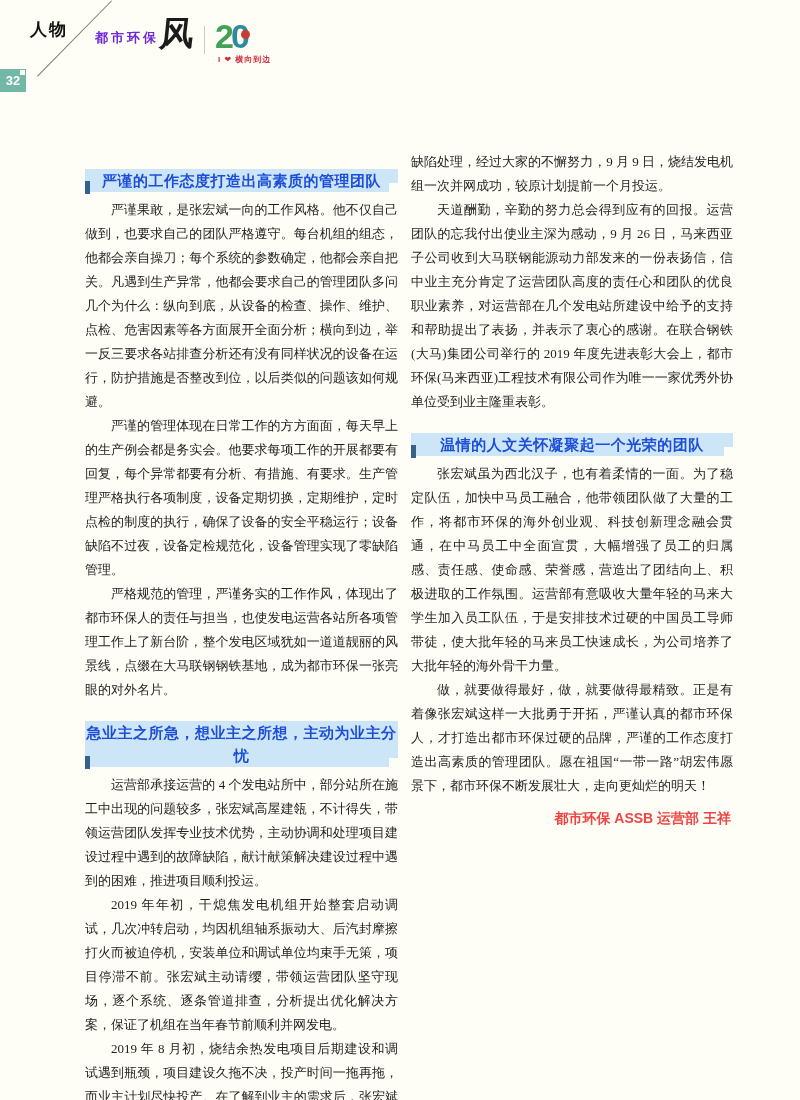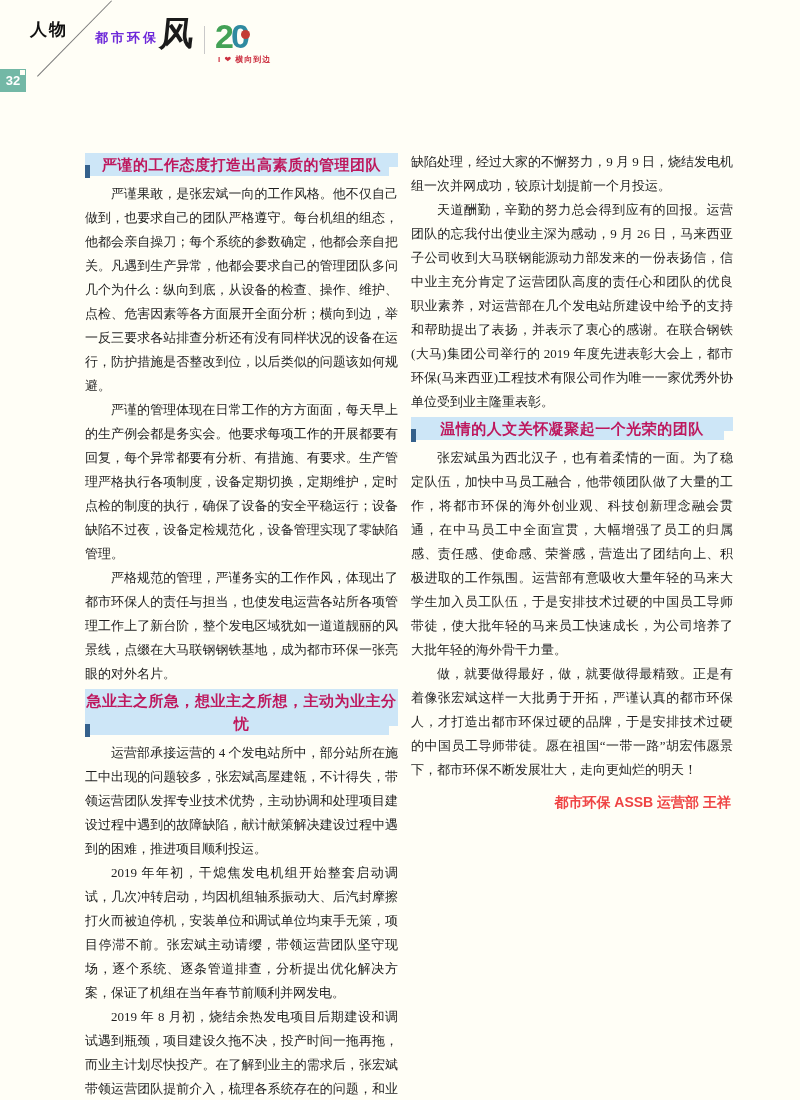--- a/index.html
+++ b/index.html
@@ -57,23 +57,23 @@
   }
   
   .columns{
     position:absolute;left:85px;top:150px;width:648px;
     display:flex;gap:13px;align-items:flex-start;
   }
   .col{font-size:13px;line-height:24px;}
   .col-left{width:313px;}
   .col-right{width:322px;}
   .band{
-    position:relative;background:#cde6f7;color:#be185d;
+    position:relative;background:#cde6f7;color:#1d4ed8;
     font:bold 15px/23px "Liberation Sans","DejaVu Sans",sans-serif;
-    text-align:center;margin:3px 0 6px 0;letter-spacing:0.5px;
+    text-align:center;margin:19px 0 6px 0;letter-spacing:0.5px;
   }
   .band::before{
     content:"";position:absolute;left:0;bottom:-2px;width:5px;height:13px;background:#35618c;
   }
   .band::after{
     content:"";position:absolute;right:0;bottom:0;width:9px;height:9px;background:#fffef6;
   }
   .para{margin:0;text-indent:2em;text-align:justify;}
   .para-cont{margin:0;text-indent:0;text-align:justify;}
   .signature{
@@ -114,18 +114,18 @@
       <p class="para">运营部承接运营的 4 个发电站所中，部分站所在施工中出现的问题较多，张宏斌高屋建瓴，不计得失，带领运营团队发挥专业技术优势，主动协调和处理项目建设过程中遇到的故障缺陷，献计献策解决建设过程中遇到的困难，推进项目顺利投运。</p>
       <p class="para">2019 年年初，干熄焦发电机组开始整套启动调试，几次冲转启动，均因机组轴系振动大、后汽封摩擦打火而被迫停机，安装单位和调试单位均束手无策，项目停滞不前。张宏斌主动请缨，带领运营团队坚守现场，逐个系统、逐条管道排查，分析提出优化解决方案，保证了机组在当年春节前顺利并网发电。</p>
       <p class="para">2019 年 8 月初，烧结余热发电项目后期建设和调试遇到瓶颈，项目建设久拖不决，投产时间一拖再拖，而业主计划尽快投产。在了解到业主的需求后，张宏斌带领运营团队提前介入，梳理各系统存在的问题，和业主一起每天组织召开项目推进会，优化施工调试方案，主动参与设备</p>
     </div>
 
     <div class="col col-right">
       <p class="para-cont">缺陷处理，经过大家的不懈努力，9 月 9 日，烧结发电机组一次并网成功，较原计划提前一个月投运。</p>
       <p class="para">天道酬勤，辛勤的努力总会得到应有的回报。运营团队的忘我付出使业主深为感动，9 月 26 日，马来西亚子公司收到大马联钢能源动力部发来的一份表扬信，信中业主充分肯定了运营团队高度的责任心和团队的优良职业素养，对运营部在几个发电站所建设中给予的支持和帮助提出了表扬，并表示了衷心的感谢。在联合钢铁(大马)集团公司举行的 2019 年度先进表彰大会上，都市环保(马来西亚)工程技术有限公司作为唯一一家优秀外协单位受到业主隆重表彰。</p>
       <div class="band">温情的人文关怀凝聚起一个光荣的团队</div>
       <p class="para">张宏斌虽为西北汉子，也有着柔情的一面。为了稳定队伍，加快中马员工融合，他带领团队做了大量的工作，将都市环保的海外创业观、科技创新理念融会贯通，在中马员工中全面宣贯，大幅增强了员工的归属感、责任感、使命感、荣誉感，营造出了团结向上、积极进取的工作氛围。运营部有意吸收大量年轻的马来大学生加入员工队伍，于是安排技术过硬的中国员工导师带徒，使大批年轻的马来员工快速成长，为公司培养了大批年轻的海外骨干力量。</p>
-      <p class="para">做，就要做得最好，做，就要做得最精致。正是有着像张宏斌这样一大批勇于开拓，严谨认真的都市环保人，才打造出都市环保过硬的品牌，于是安排技术过硬的中国员工导师带徒。愿在祖国“一带一路”胡宏伟愿景下，都市环保不断发展壮大，走向更灿烂的明天！</p>
+      <p class="para">做，就要做得最好，做，就要做得最精致。正是有着像张宏斌这样一大批勇于开拓，严谨认真的都市环保人，才打造出都市环保过硬的品牌，严谨的工作态度打造出高素质的管理团队。愿在祖国“一带一路”胡宏伟愿景下，都市环保不断发展壮大，走向更灿烂的明天！</p>
       <div class="signature">都市环保 ASSB 运营部  王祥</div>
     </div>
 
   </div>
 </div>
 
 </body></html>

